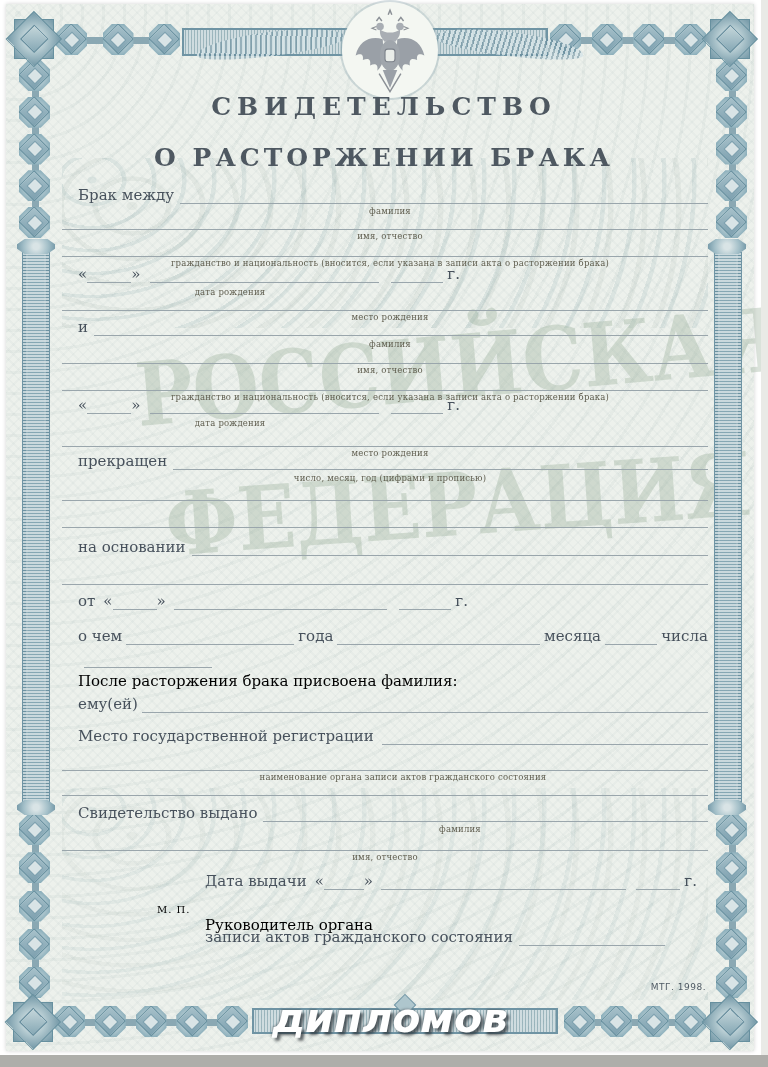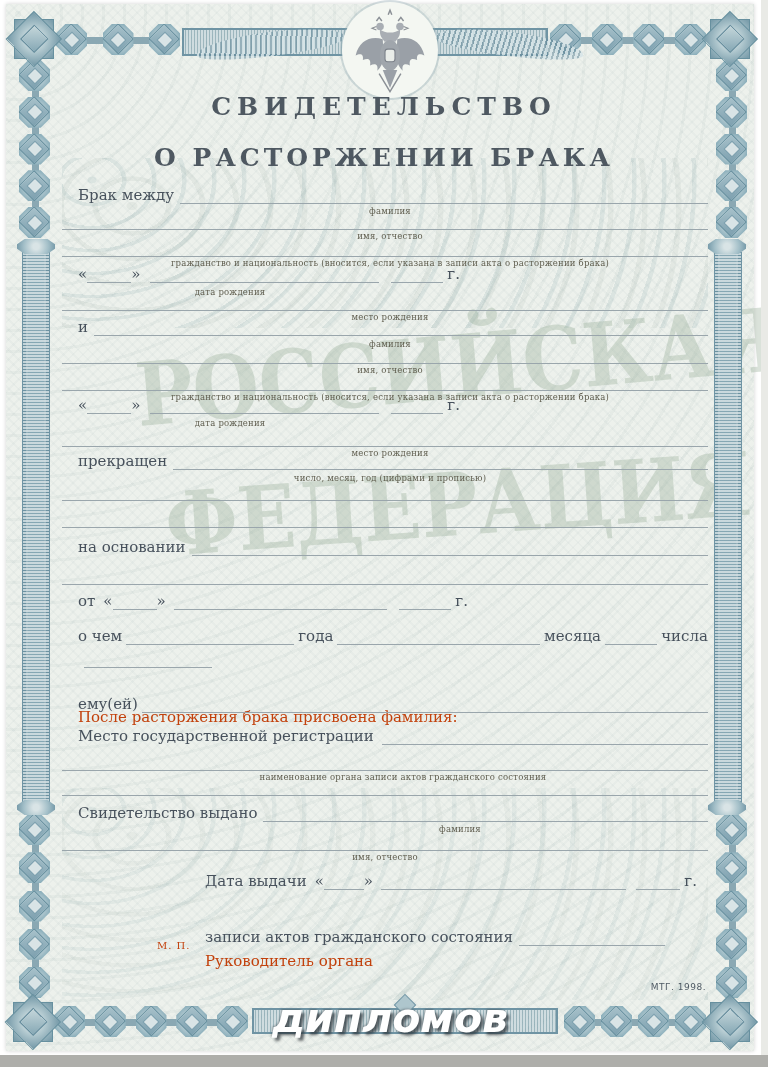--- a/index.html
+++ b/index.html
@@ -73,21 +73,21 @@
   .t1,.t2{position:absolute;left:60px;width:648px;text-align:center;color:#4e5861;font-weight:bold;}
   .t1{top:92px;font-size:25px;letter-spacing:6px;}
   .t2{top:123px;font-size:25px;letter-spacing:4px;margin-top:20px;}
   .row{position:absolute;display:flex;align-items:flex-end;height:18px;color:#47515c;font-size:15px;}
   .row .lab{line-height:17px;white-space:nowrap;flex:0 0 auto;}
   .fl{flex:1 1 auto;border-bottom:1px solid #9aa6ac;height:4px;}
   .sl,.bl{flex:0 0 auto;border-bottom:1px solid #9aa6ac;height:4px;}
   .sp{flex:0 0 auto;}
   .hr{position:absolute;border-top:1px solid #9aa6ac;height:0;}
   .cap{position:absolute;font-size:8.5px;color:#5f5d4e;text-align:center;line-height:1.1;letter-spacing:.2px;}
-  .txt{position:absolute;color:#c2410c;font-size:15px;line-height:17px;white-space:nowrap;margin-top:36px;}
+  .txt{position:absolute;color:#000000;font-size:15px;line-height:17px;white-space:nowrap;}
   .small{font-size:10px;letter-spacing:1px;}
 </style>
 </head>
 <body>
 
 <div id="page">
   <div class="paper-bg"></div>
   <div class="damask-band" style="left:62px;top:158px;width:646px;height:170px;"></div>
   <div class="damask-band" style="left:62px;top:788px;width:646px;height:212px;opacity:.7;"></div>
 

